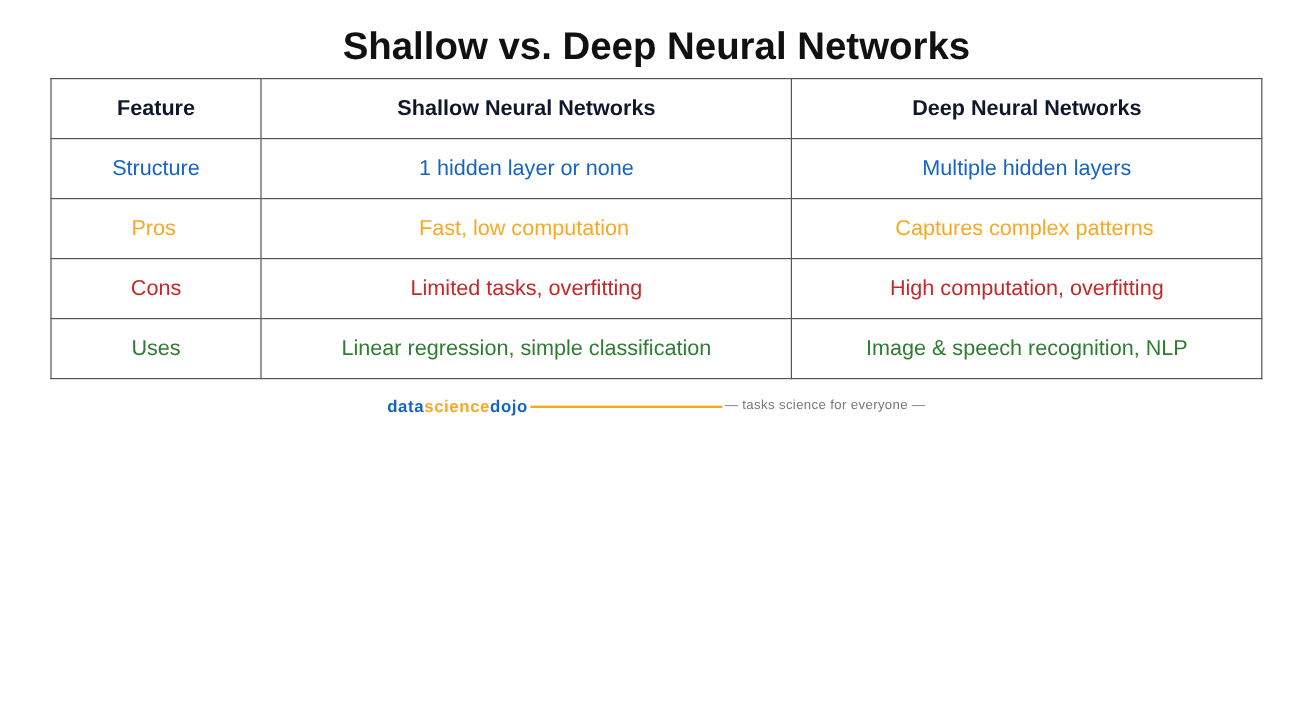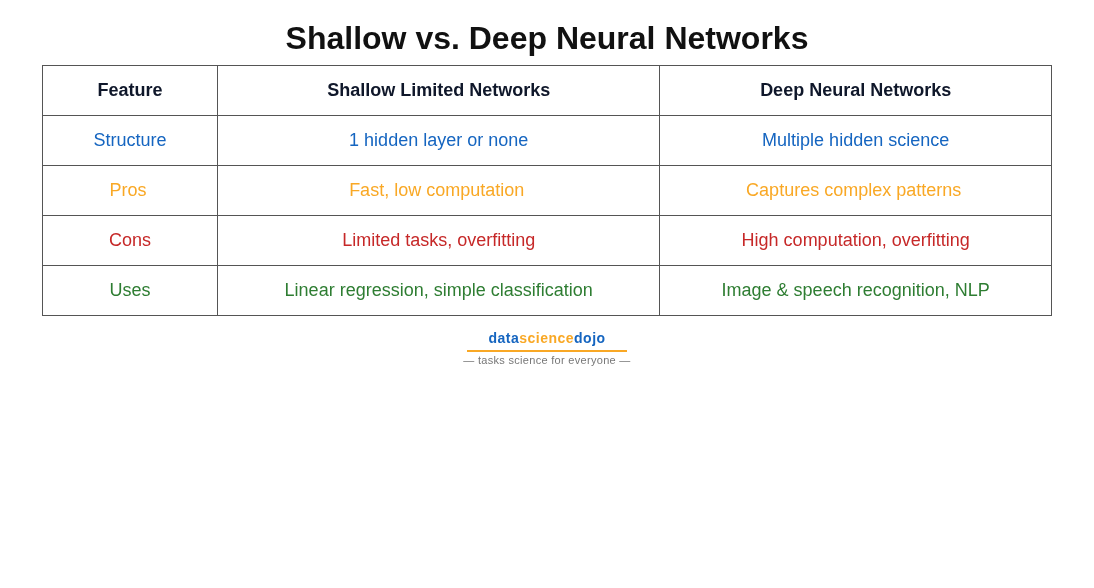--- a/index.html
+++ b/index.html
@@ -55,21 +55,21 @@
     }
 
     .color-blue { color: #1565C0; }
     .color-yellow { color: #F9A825; padding-left: 16px; }
     .color-red { color: #C62828; }
     .color-green { color: #2E7D32; }
 
     .footer {
       margin-top: 14px;
       display: flex;
-      flex-direction: column;
+      flex-direction: row;
       align-items: center;
       gap: 2px;
     }
 
     .footer-brand {
       font-size: 14px;
       letter-spacing: 0.5px;
     }
 
     .footer-brand .data { color: #1565C0; font-weight: 700; }
@@ -91,29 +91,29 @@
   </style>
 </head>
 <body>
 
 <h1>Shallow vs. Deep Neural Networks</h1>
 
 <table>
   <thead>
     <tr>
       <th>Feature</th>
-      <th>Shallow Limited Networks</th>
+      <th>Shallow Neural Networks</th>
       <th>Deep Neural Networks</th>
     </tr>
   </thead>
   <tbody id="table-body">
   <tr>
         <td class="feature-col color-blue">Structure</td>
         <td class="color-blue">1 hidden layer or none</td>
-        <td class="color-blue">Multiple hidden science</td>
+        <td class="color-blue">Multiple hidden layers</td>
       </tr>
       <tr>
         <td class="feature-col color-yellow">Pros</td>
         <td class="color-yellow">Fast, low computation</td>
         <td class="color-yellow">Captures complex patterns</td>
       </tr>
       <tr>
         <td class="feature-col color-red">Cons</td>
         <td class="color-red">Limited tasks, overfitting</td>
         <td class="color-red">High computation, overfitting</td>

